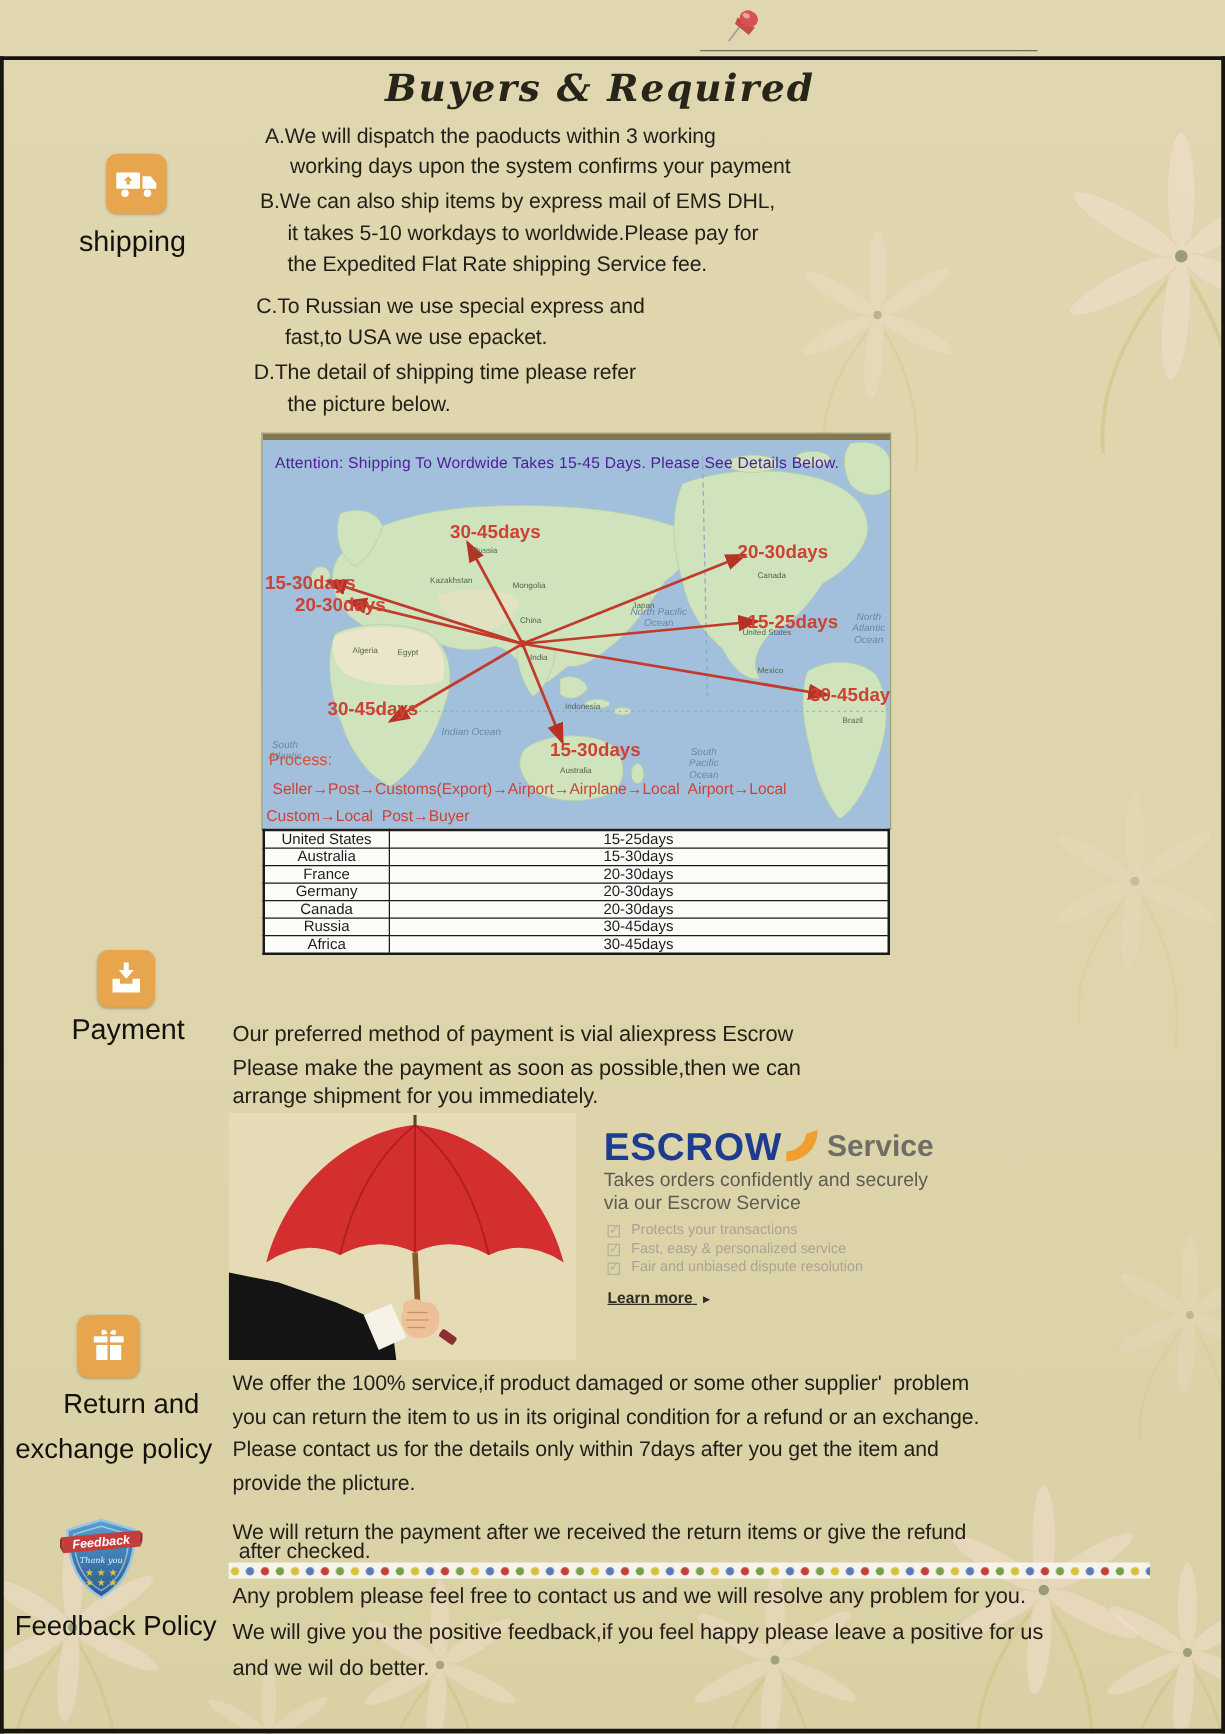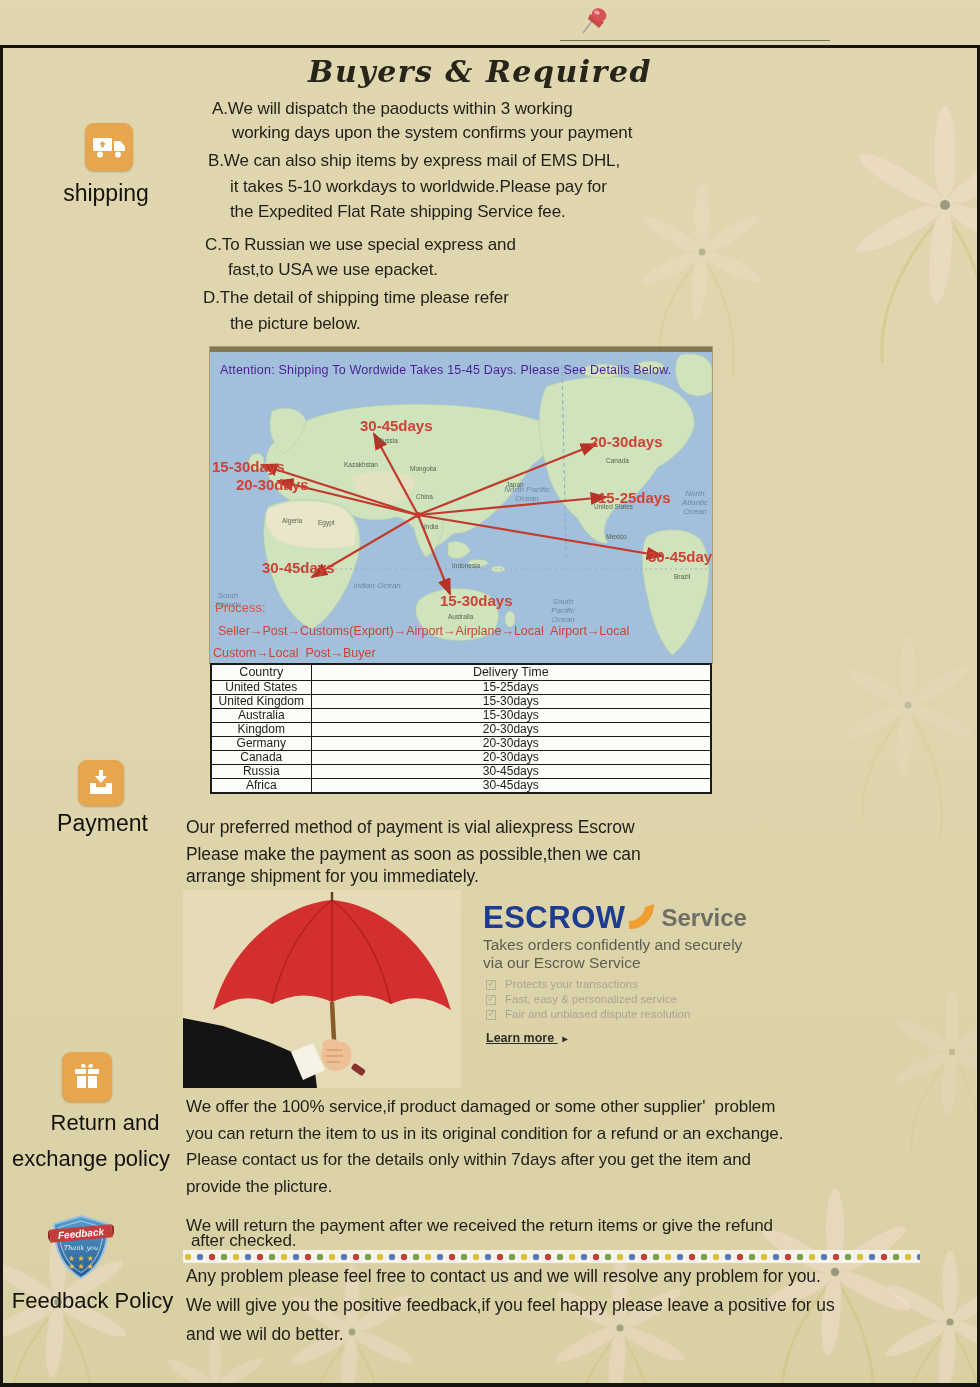--- a/index.html
+++ b/index.html
@@ -223,38 +223,30 @@
     <span class="map-proc" style="left:8px;top:277px;">Seller→Post→Customs(Export)→Airport→Airplane→Local  Airport→Local</span>
     <span class="map-proc" style="left:3px;top:299px;">Custom→Local  Post→Buyer</span>
   </div>
 
   <table id="dtable">
     <colgroup>
         <col style="width:100px">
         <col>
       </colgroup>
     <tbody>
-        <tr class="hdr">
-      <td>Country</td>
-      <td>Delivery Time</td>
-    </tr>
     <tr>
           <td>United States</td>
           <td>15-25days</td>
         </tr>
     <tr>
-          <td>United Kingdom</td>
-          <td>15-30days</td>
-        </tr>
-    <tr>
           <td>Australia</td>
           <td>15-30days</td>
         </tr>
     <tr>
-          <td>Kingdom</td>
+          <td>France</td>
           <td>20-30days</td>
         </tr>
     <tr>
           <td>Germany</td>
           <td>20-30days</td>
         </tr>
     <tr>
           <td>Canada</td>
           <td>20-30days</td>
         </tr>

